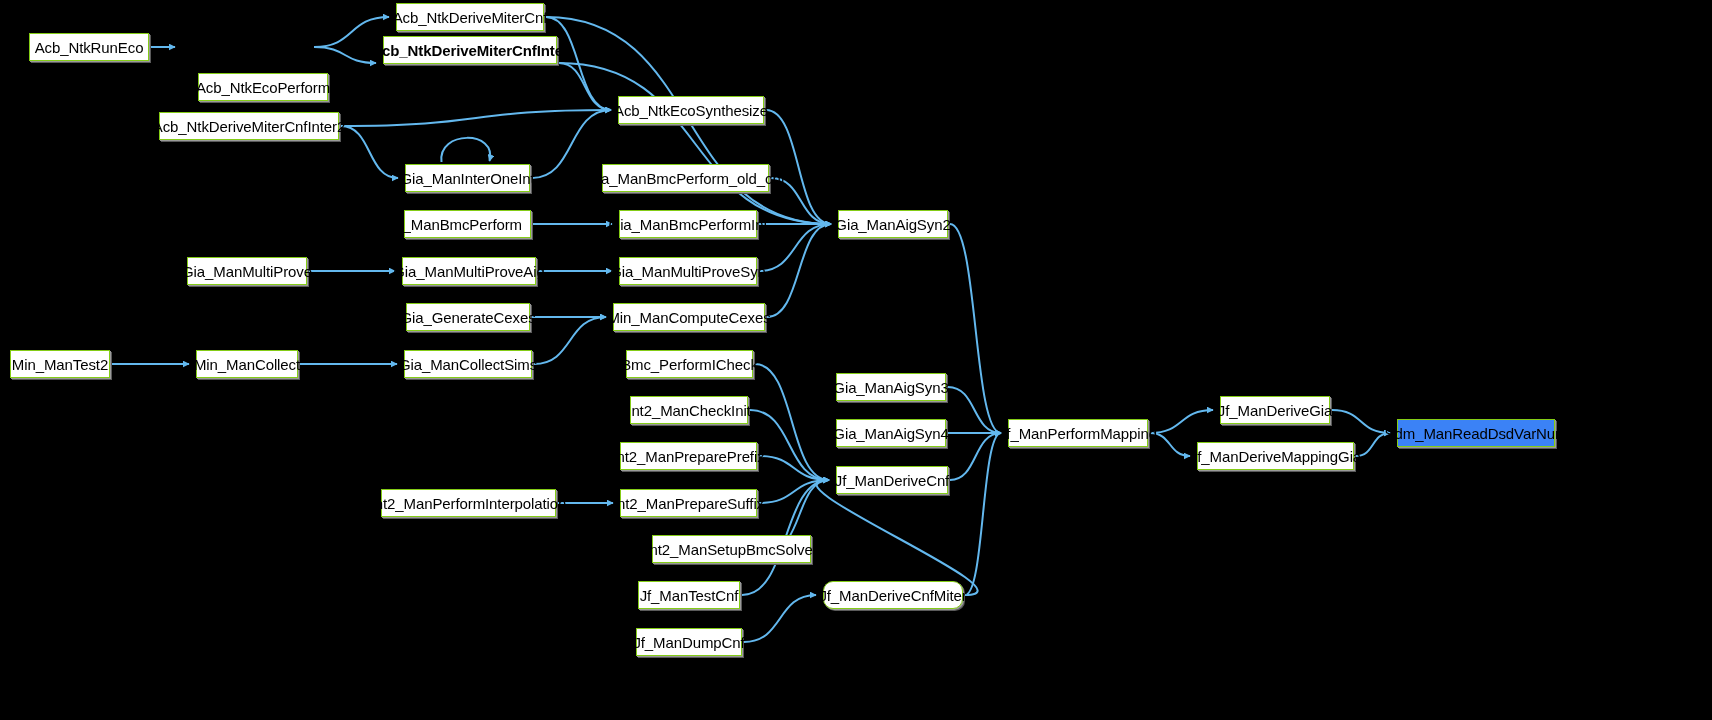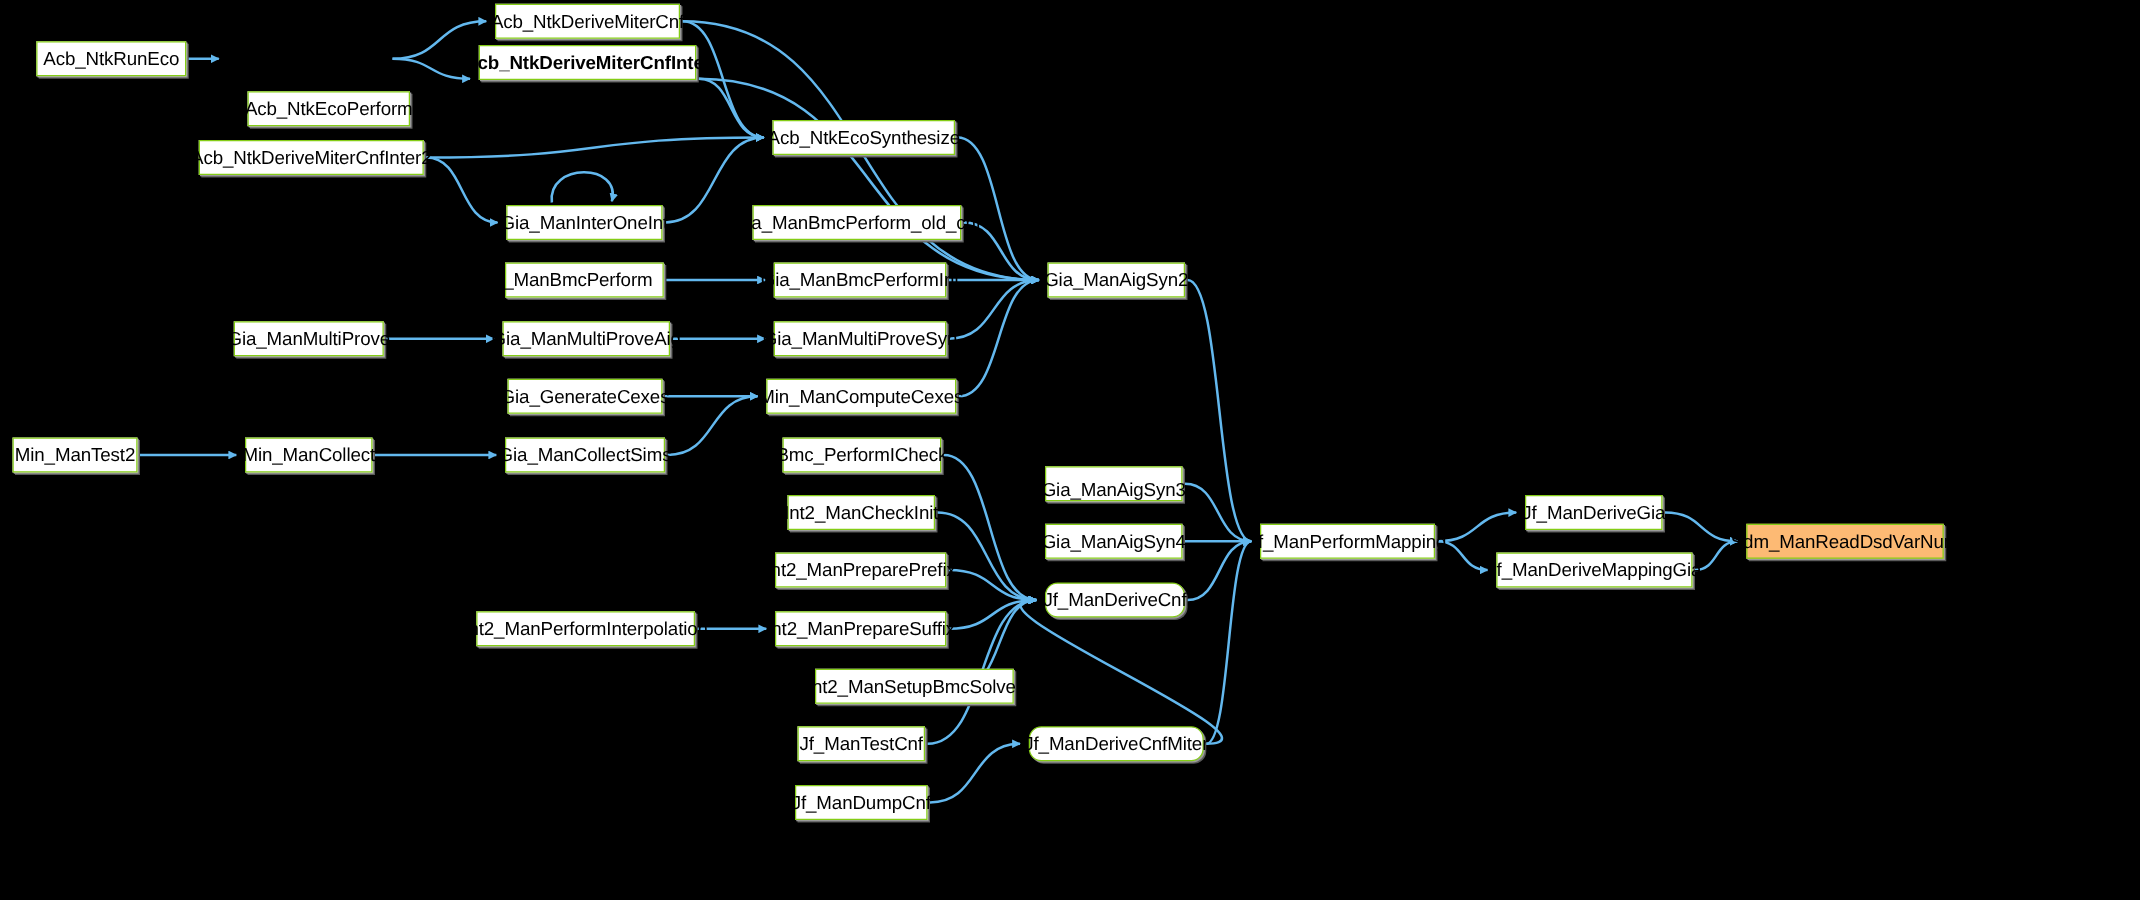--- a/index.html
+++ b/index.html
@@ -35,21 +35,21 @@
     line-height: 1;
     display: flex;
     align-items: center;
     justify-content: center;
     white-space: nowrap;
     height: 28px;
     padding: 0 8px;
     letter-spacing: -0.1px;
   }
   .node.highlight {
-    background: #fdba74;
+    background: #3b82f6;
   }
   .node .label {
     display: block;
     pointer-events: none;
   }
 </style>
 </head>
 <body>
 
 <div id="canvas">
@@ -237,21 +237,21 @@
       </div>
       <div class="node" style="left: 196px; top: 350px; width: 102px;">
         <span class="label">Min_ManCollect</span>
       </div>
       <div class="node" style="left: 404px; top: 350px; width: 128px;">
         <span class="label">Gia_ManCollectSims</span>
       </div>
       <div class="node" style="left: 626px; top: 350px; width: 127px;">
         <span class="label">Bmc_PerformICheck</span>
       </div>
-      <div class="node" style="left: 836px; top: 373px; width: 110px; align-items: flex-end;">
+      <div class="node" style="left: 836px; top: 373px; width: 110px;">
         <span class="label">Gia_ManAigSyn3</span>
       </div>
       <div class="node" style="left: 630px; top: 396px; width: 118px;">
         <span class="label">Int2_ManCheckInit</span>
       </div>
       <div class="node" style="left: 1220px; top: 396px; width: 110px;">
         <span class="label">Jf_ManDeriveGia</span>
       </div>
       <div class="node highlight" style="left: 1397px; top: 419px; width: 158px;">
         <span class="label">Sdm_ManReadDsdVarNum</span>
@@ -261,21 +261,21 @@
       </div>
       <div class="node" style="left: 1008px; top: 419px; width: 140px;">
         <span class="label">Jf_ManPerformMapping</span>
       </div>
       <div class="node" style="left: 620px; top: 442px; width: 137px;">
         <span class="label">Int2_ManPreparePrefix</span>
       </div>
       <div class="node" style="left: 1197px; top: 442px; width: 157px;">
         <span class="label">Jf_ManDeriveMappingGia</span>
       </div>
-      <div class="node" style="left: 836px; top: 466px; width: 112px; border-radius: 10px;">
+      <div class="node" style="left: 836px; top: 466px; width: 112px;">
         <span class="label">Jf_ManDeriveCnf</span>
       </div>
       <div class="node" style="left: 381px; top: 489px; width: 175px;">
         <span class="label">Int2_ManPerformInterpolation</span>
       </div>
       <div class="node" style="left: 620px; top: 489px; width: 137px;">
         <span class="label">Int2_ManPrepareSuffix</span>
       </div>
       <div class="node" style="left: 609px; top: 535px; width: 159px; margin-left: 43px;">
         <span class="label">Int2_ManSetupBmcSolver</span>

